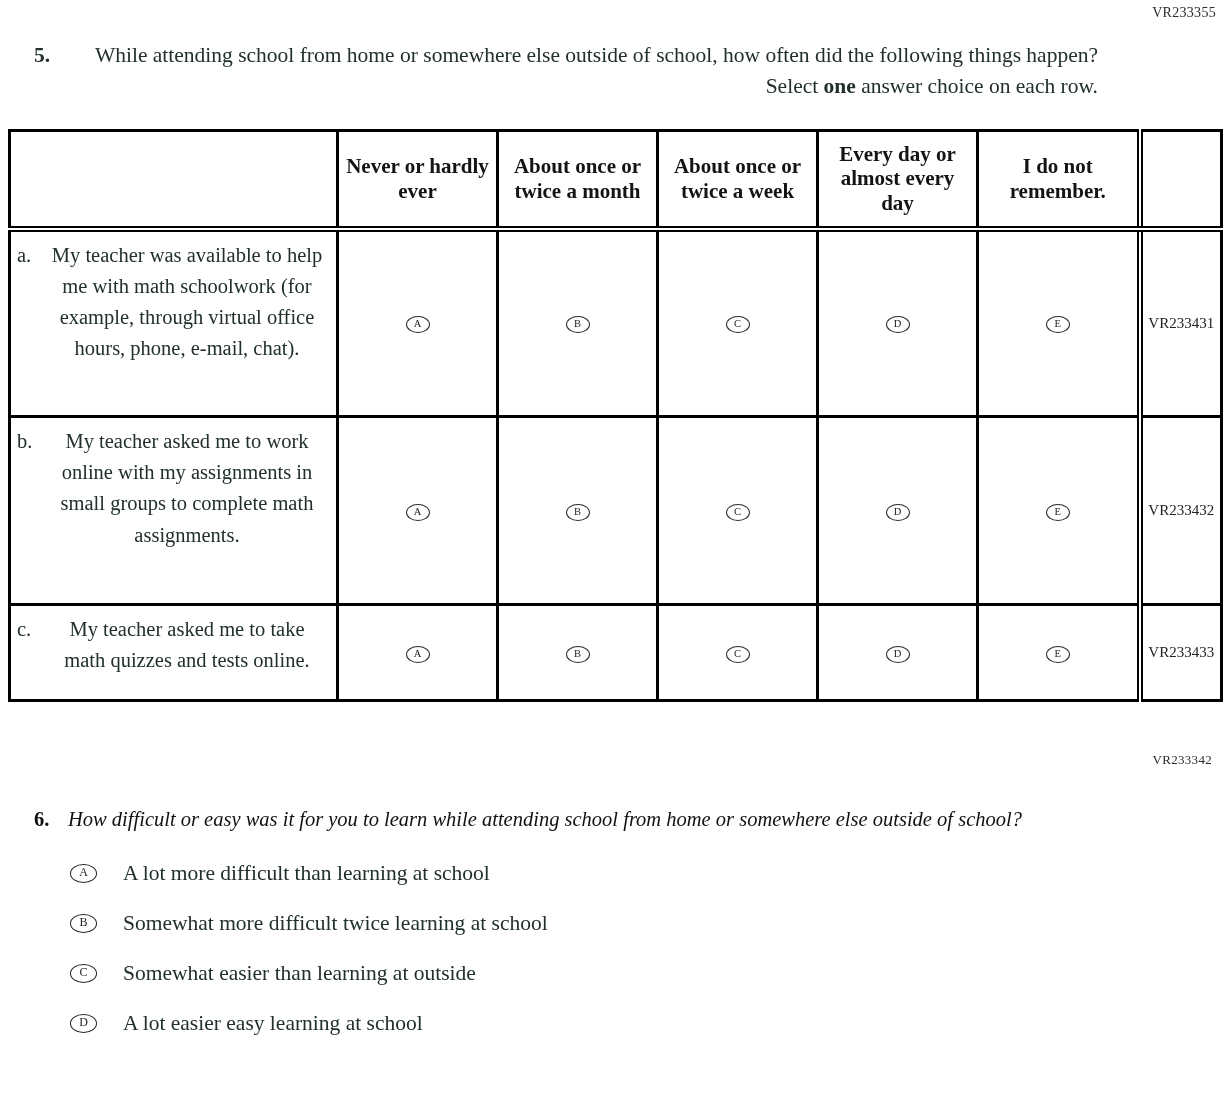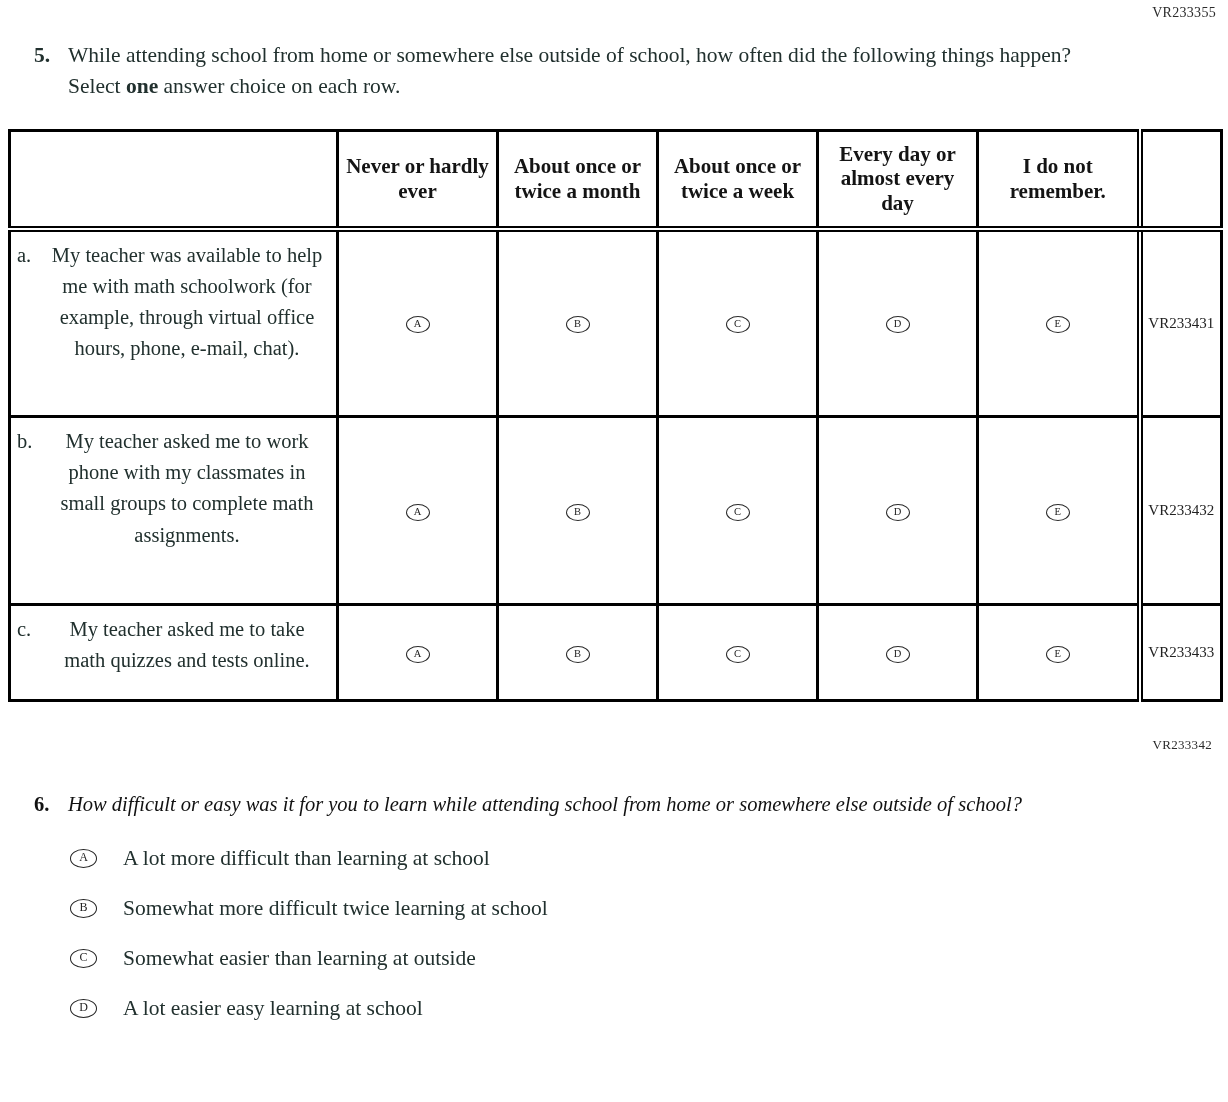--- a/index.html
+++ b/index.html
@@ -28,21 +28,21 @@
     display: flex;
     align-items: flex-start;
   }
   #q5-block {
     margin: 40px 40px 0 34px;
     font-size: 21.5px;
     line-height: 1.42;
     color: #21302e;
   }
   #q5-block .qnum { font-weight: bold; min-width: 34px; }
-  #q5-block .qtext { max-width: 1030px; }
+  #q5-block .qtext { max-width: 1030px; text-align: right; }
   .bold-inline { font-weight: bold; }
 
   
   table#freq-table {
     border-collapse: collapse;
     table-layout: fixed;
     width: 1212px;
     margin: 28px 8px 1px 8px;
     border: 3px solid #84cc16;
   }
@@ -95,21 +95,21 @@
     vertical-align: middle;
     padding: 0 2px;
     color: #222;
   }
 
   tr.row-tall td { height: 188px; }
   tr.row-short td { height: 96px; }
 
   #mid-code {
     text-align: right;
-    margin: 33px 16px 0 0;
+    margin: 48px 16px 0 0;
   }
   #mid-code span { font-size: 13px; color: #2b2b2b; letter-spacing: 0.3px; }
 
   #q6-block {
     margin: 36px 40px 0 34px;
     font-size: 20.5px;
     line-height: 1.5;
     color: #111;
   }
   #q6-block .qnum { font-weight: bold; min-width: 34px; }
@@ -182,21 +182,21 @@
       <td class="bubble-cell"><span class="bubble">B</span></td>
       <td class="bubble-cell"><span class="bubble">C</span></td>
       <td class="bubble-cell"><span class="bubble">D</span></td>
       <td class="bubble-cell"><span class="bubble">E</span></td>
       <td class="code-cell code-col">VR233431</td>
     </tr>
     <tr class="row-tall">
       <td class="row-label">
         <div class="inner">
           <span class="row-letter">b.</span>
-          <span class="row-stmt">My teacher asked me to work phone with my classmates in small groups to complete math assignments.</span>
+          <span class="row-stmt">My teacher asked me to work online with my assignments in small groups to complete math assignments.</span>
         </div>
       </td>
       <td class="bubble-cell"><span class="bubble">A</span></td>
       <td class="bubble-cell"><span class="bubble">B</span></td>
       <td class="bubble-cell"><span class="bubble">C</span></td>
       <td class="bubble-cell"><span class="bubble">D</span></td>
       <td class="bubble-cell"><span class="bubble">E</span></td>
       <td class="code-cell code-col">VR233432</td>
     </tr>
     <tr class="row-short">

